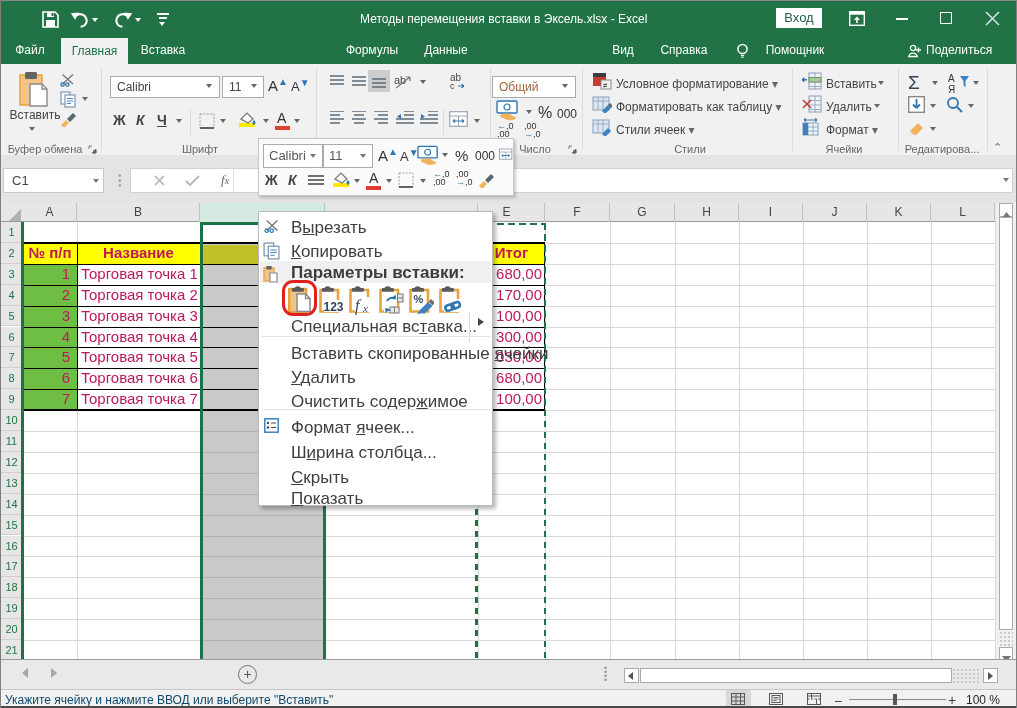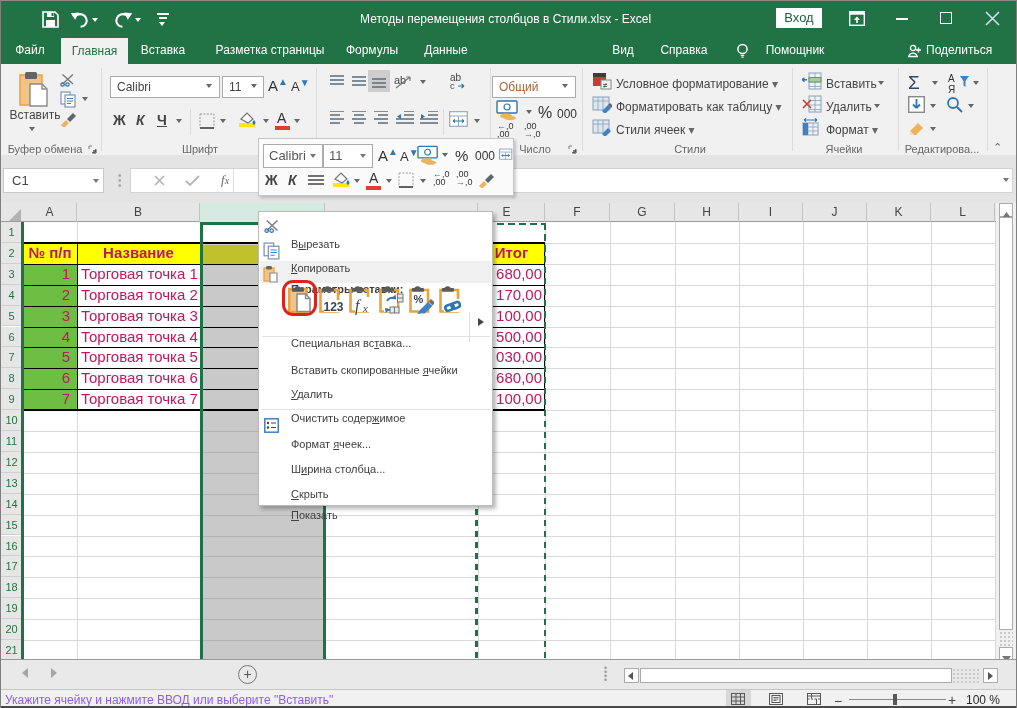--- a/index.html
+++ b/index.html
@@ -24,21 +24,21 @@
   
   #grid{left:0;top:203px;width:996px;height:456px;background:#fff;overflow:hidden;}
   .colhead{position:absolute;top:0;height:19px;line-height:19px;font-size:12px;color:#444;text-align:center;border-right:1px solid #c3c3c3;box-sizing:border-box;}
   .rowhead{position:absolute;left:0;width:23px;height:21px;line-height:21px;font-size:11px;color:#217346;text-align:center;border-bottom:1px solid #cfcfcf;box-sizing:border-box;background:#e6e6e6;}
   .gvl{position:absolute;width:1px;background:#d9d9d9;}
   .ghl{position:absolute;height:1px;background:#d9d9d9;}
   .cell{position:absolute;font-size:15px;color:#be185d;line-height:21px;white-space:nowrap;}
   
   #menu{left:258px;top:211px;width:233px;height:293px;background:#fff;border:1px solid #bababa;
         box-shadow:3px 3px 4px rgba(0,0,0,0.28);}
-  .mi{position:absolute;left:32px;font-size:11px;color:#404040;white-space:nowrap;margin-top:20px;}
+  .mi{position:absolute;left:32px;font-size:17px;color:#404040;white-space:nowrap;}
   .msep{position:absolute;left:3px;width:228px;height:1px;background:#e2e2e2;}
   
   #sheetbar{left:0;top:659px;width:1017px;height:30px;background:#e9e9e9;border-top:1px solid #9a9a9a;box-sizing:border-box;}
   #statusbar{left:0;top:689px;width:1017px;height:19px;background:#f1f1f1;border-top:1px solid #c6c6c6;box-sizing:border-box;}
   #bbord{left:0;top:706px;width:1017px;height:2px;background:#4a4a4a;}
 .dots{background-image:radial-gradient(#c9c9c9 1px, transparent 1px);background-size:4px 4px;}
 </style></head>
 <body>
 <div class="abs" id="titlebar">
 
@@ -56,40 +56,39 @@
   <svg class="abs" style="left:112px;top:9px" width="21" height="18" viewBox="0 0 21 18">
     <g transform="translate(21,0) scale(-1,1)">
     <path d="M4.2 7.2 C6.3 4.6 9.4 3.6 12.3 4.6 C15.9 5.9 17.6 9.8 16.1 13.1 C15.1 15.2 13.1 16.6 10.6 16.6" fill="none" stroke="#fff" stroke-width="2.1"></path>
     <path d="M0.8 3.2 L8.8 2.6 L5.2 9.8 Z" fill="#fff"></path>
     </g>
   </svg>
   <div class="dn" style="left:135px;top:17px;border-top-color:#fff"></div>
   <div class="abs" style="left:157px;top:12px;width:12px;height:2px;background:#fff"></div>
   <div class="abs" style="left:159px;top:16px;width:8px;height:2px;background:#fff"></div>
   <div class="dn" style="left:159px;top:21px;border-top-color:#fff"></div>
-  <div class="wt abs" style="left:360px;top:11px">Методы перемещения столбцов в Стили.xlsx - Excel</div>
+  <div class="wt abs" style="left:360px;top:11px">Методы перемещения вставки в Эксель.xlsx - Excel</div>
 
   <div class="abs" style="left:776px;top:7px;width:46px;height:20px;background:#fff;color:#1e5e3e;font-size:13px;text-align:center;line-height:20px">Вход</div>
 
   <svg class="abs" style="left:849px;top:10px" width="16" height="15" viewBox="0 0 16 15">
     <rect x="0.7" y="0.7" width="14.6" height="13.6" fill="none" stroke="#fff" stroke-width="1.4"></rect>
     <rect x="0.7" y="0.7" width="14.6" height="3" fill="#fff"></rect>
     <path d="M8 5.5 L11 9 L5 9 Z" fill="#fff"></path>
     <rect x="7.2" y="8" width="1.6" height="4" fill="#fff"></rect>
   </svg>
   <div class="abs" style="left:896px;top:17px;width:12px;height:1.6px;background:#fff"></div>
   <div class="abs" style="left:940px;top:11px;width:10px;height:10px;border:1.5px solid #fff"></div>
   <svg class="abs" style="left:985px;top:10px" width="15" height="15" viewBox="0 0 15 15">
     <path d="M1 1 L14 14 M14 1 L1 14" stroke="#cfe0ef" stroke-width="1.6"></path>
   </svg>
 </div>
 <div class="abs" id="tabbar">
   <div class="tab" style="left:8px;width:44px">Файл</div>
   <div class="tab" style="left:137px;width:52px">Вставка</div>
-  <div class="tab" style="left:198px;width:144px">Разметка страницы</div>
   <div class="tab" style="left:342px;width:60px">Формулы</div>
   <div class="tab" style="left:412px;width:68px">Данные</div>
   <div class="tab" style="left:606px;width:34px">Вид</div>
   <div class="tab" style="left:650px;width:68px">Справка</div>
   <svg class="abs" style="left:736px;top:7px" width="13" height="16" viewBox="0 0 13 16">
     <circle cx="6.5" cy="6" r="4.6" fill="none" stroke="#ffffff" stroke-width="1.5"></circle>
     <path d="M4.5 10.5 h4 M4.8 12.3 h3.4 M5.4 14.1 h2.2" stroke="#ffffff" stroke-width="1.2"></path>
   </svg>
   <div class="tab" style="left:753px;width:84px">Помощник</div>
   <svg class="abs" style="left:908px;top:8px" width="14" height="14" viewBox="0 0 14 14">
@@ -405,21 +404,21 @@
       <div class="cell" style="left:23px;top:82px;width:47px;text-align:right;line-height:20.9px">2</div>
       <div class="cell" style="left:81px;top:82px;line-height:20.9px">Торговая точка 2</div>
       <div class="cell" style="left:478px;top:82px;width:64px;text-align:right;line-height:20.9px">170,00</div>
       <div class="abs" style="left:23px;top:103px;width:54px;height:20.9px;background:#6fbe44"></div>
       <div class="cell" style="left:23px;top:103px;width:47px;text-align:right;line-height:20.9px">3</div>
       <div class="cell" style="left:81px;top:103px;line-height:20.9px">Торговая точка 3</div>
       <div class="cell" style="left:478px;top:103px;width:64px;text-align:right;line-height:20.9px">100,00</div>
       <div class="abs" style="left:23px;top:124px;width:54px;height:20.9px;background:#6fbe44"></div>
       <div class="cell" style="left:23px;top:124px;width:47px;text-align:right;line-height:20.9px">4</div>
       <div class="cell" style="left:81px;top:124px;line-height:20.9px">Торговая точка 4</div>
-      <div class="cell" style="left:478px;top:124px;width:64px;text-align:right;line-height:20.9px">500,00</div>
+      <div class="cell" style="left:478px;top:124px;width:64px;text-align:right;line-height:20.9px">300,00</div>
       <div class="abs" style="left:23px;top:144px;width:54px;height:20.9px;background:#6fbe44"></div>
       <div class="cell" style="left:23px;top:144px;width:47px;text-align:right;line-height:20.9px">5</div>
       <div class="cell" style="left:81px;top:144px;line-height:20.9px">Торговая точка 5</div>
       <div class="cell" style="left:478px;top:144px;width:64px;text-align:right;line-height:20.9px">030,00</div>
       <div class="abs" style="left:23px;top:165px;width:54px;height:20.9px;background:#6fbe44"></div>
       <div class="cell" style="left:23px;top:165px;width:47px;text-align:right;line-height:20.9px">6</div>
       <div class="cell" style="left:81px;top:165px;line-height:20.9px">Торговая точка 6</div>
       <div class="cell" style="left:478px;top:165px;width:64px;text-align:right;line-height:20.9px">680,00</div>
       <div class="abs" style="left:23px;top:186px;width:54px;height:20.9px;background:#6fbe44"></div>
       <div class="cell" style="left:23px;top:186px;width:47px;text-align:right;line-height:20.9px">7</div>
@@ -502,21 +501,21 @@
   <div class="abs" style="left:624px;top:8px;width:15px;height:15px;background:#fdfdfd;border:1px solid #ababab;box-sizing:border-box">
     <div class="abs" style="left:3px;top:3px;width:0;height:0;border-top:4px solid transparent;border-bottom:4px solid transparent;border-right:5px solid #555"></div>
   </div>
   <div class="abs" style="left:640px;top:8px;width:312px;height:15px;background:#fff;border:1px solid #ababab;box-sizing:border-box"></div>
   <div class="abs dots" style="left:952px;top:8px;width:29px;height:15px"></div>
   <div class="abs" style="left:983px;top:8px;width:15px;height:15px;background:#fdfdfd;border:1px solid #ababab;box-sizing:border-box">
     <div class="abs" style="left:4px;top:3px;width:0;height:0;border-top:4px solid transparent;border-bottom:4px solid transparent;border-left:5px solid #555"></div>
   </div>
 </div>
 <div class="abs" id="statusbar">
-  <div class="abs" style="left:5px;top:3px;font-size:12px;color:#8b5cf6">Укажите ячейку и нажмите ВВОД или выберите "Вставить"</div>
+  <div class="abs" style="left:5px;top:3px;font-size:12px;color:#0c4a6e">Укажите ячейку и нажмите ВВОД или выберите "Вставить"</div>
   <div class="abs" style="left:726px;top:0px;width:25px;height:18px;background:#d8d8d8"></div>
   <svg class="abs" style="left:731px;top:3px" width="14" height="12" viewBox="0 0 14 12">
     <rect x="0.5" y="0.5" width="13" height="11" fill="none" stroke="#585858"></rect>
       <path d="M0.5 4 h13 M0.5 8 h13 M5 0.5 v11 M9.5 0.5 v11" stroke="#585858"></path>
   </svg>
   <svg class="abs" style="left:769px;top:3px" width="14" height="12" viewBox="0 0 14 12">
     <rect x="0.5" y="0.5" width="13" height="11" fill="none" stroke="#585858"></rect>
       <rect x="3" y="2.5" width="8" height="7" fill="none" stroke="#585858"></rect>
       <path d="M4.5 4.5 h5 M4.5 6 h5 M4.5 7.5 h3" stroke="#585858" stroke-width="0.8"></path>
   </svg>

